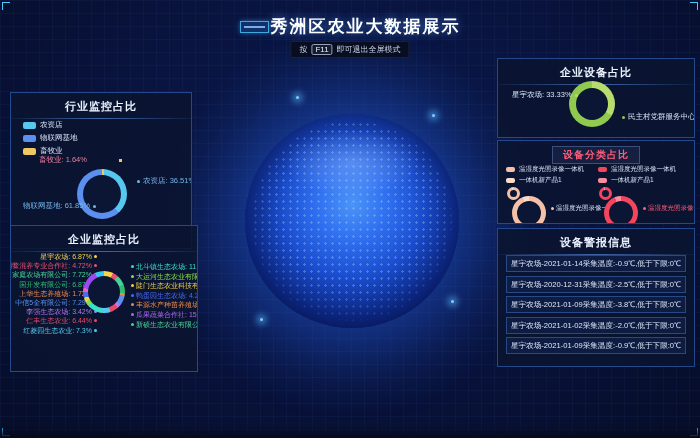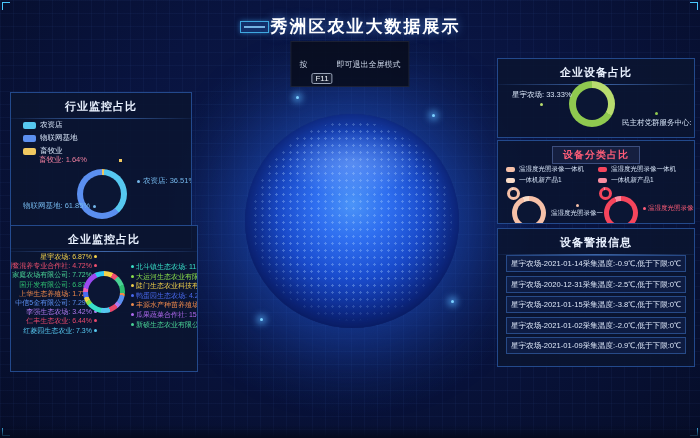--- a/index.html
+++ b/index.html
@@ -31,21 +31,21 @@
   
   .header{position:absolute;top:15px;left:0;right:0;display:flex;justify-content:center;align-items:center;gap:2px;}
   .logo-badge{width:27px;height:10px;border:1px solid #3fa8e0;background:rgba(25,70,140,.55);
     box-shadow:0 0 5px rgba(60,160,240,.6);position:relative;}
   .logo-badge::after{content:"";position:absolute;left:3px;right:3px;top:4px;height:2px;background:rgba(140,210,255,.8);}
   .main-title{font-size:17px;font-weight:bold;color:#ffffff;letter-spacing:2px;
     text-shadow:0 0 10px rgba(90,160,255,.65);}
   .tipbar{position:absolute;top:41px;left:50%;transform:translateX(-50%);
     display:flex;align-items:center;gap:4px;background:rgba(8,13,28,.88);
     border:1px solid rgba(255,255,255,.08);padding:2px 8px;font-size:8px;color:#c8d2e4;white-space:nowrap;}
-  .keycap{border:1px solid #98a2b6;border-radius:2px;padding:0 3px;font-size:8px;color:#eef2f8;background:rgba(255,255,255,.06);margin-top:29px;}
+  .keycap{border:1px solid #98a2b6;border-radius:2px;padding:0 3px;font-size:8px;color:#eef2f8;background:rgba(255,255,255,.06);}
   
   .panel{position:absolute;border:1px solid rgba(52,108,200,.6);background:rgba(10,21,48,.88);overflow:hidden;}
   .panel-title{margin-top:6px;text-align:center;font-size:11px;font-weight:bold;color:#eaf2ff;letter-spacing:1px;}
   .panel-rule{height:1px;margin-top:4px;
     background:linear-gradient(90deg, rgba(70,130,230,.08), rgba(95,155,245,.6), rgba(70,130,230,.08));}
   .corner{position:absolute;width:7px;height:7px;border:1px solid #49c8ff;pointer-events:none;}
   .c-tl{top:-1px;left:-1px;border-right:none;border-bottom:none;}
   .c-tr{top:-1px;right:-1px;border-left:none;border-bottom:none;}
   .c-bl{bottom:-1px;left:-1px;border-right:none;border-top:none;}
   .c-br{bottom:-1px;right:-1px;border-left:none;border-top:none;}
@@ -63,21 +63,21 @@
   .donut::after{content:"";position:absolute;border-radius:50%;background:#0b1634;inset:var(--hole,6px);}
   #industry-donut{left:66px;top:76px;width:50px;height:50px;--hole:6px;}
   #enterprise-donut{left:72px;top:45px;width:42px;height:42px;--hole:5px;}
   #devices-donut{left:71px;top:22px;width:46px;height:46px;--hole:7px;}
   .cat-donut{position:absolute;left:6px;top:9px;width:34px;height:34px;--hole:5px;}
   .cat-mini{position:absolute;left:1px;top:0;width:13px;height:13px;--hole:3px;}
   
   .callout{position:absolute;font-size:7.5px;white-space:nowrap;display:flex;align-items:center;gap:3px;}
   .dot{width:3px;height:3px;border-radius:50%;background:currentColor;flex:0 0 auto;}
   .sq{width:3px;height:3px;background:currentColor;flex:0 0 auto;}
-  .ck-pink{color:#ee7f9f;gap:32px;} .ck-blue{color:#74b6ea;} .ck-light{color:#d5e2f5;flex-direction:column;} .ck-red{color:#ff5d78;}
+  .ck-pink{color:#ee7f9f;gap:32px;} .ck-blue{color:#74b6ea;} .ck-light{color:#d5e2f5;} .ck-red{color:#ff5d78;}
   #ind-c0{left:28px;top:62px;} #ind-c1{left:126px;top:83px;} #ind-c2{left:12px;top:108px;}
   #dev-c0{left:14px;top:31px;} #dev-c1{left:124px;top:53px;}
   
   .ent-left{position:absolute;left:2px;top:27px;width:84px;display:flex;flex-direction:column;gap:2.2px;align-items:flex-end;}
   .ent-right{position:absolute;left:120px;top:37px;width:66px;display:flex;flex-direction:column;gap:2.6px;align-items:flex-start;}
   .ent-row{display:flex;align-items:center;gap:2px;font-size:7px;white-space:nowrap;line-height:7px;}
   
   .cat-title{position:absolute;top:5px;left:50%;transform:translateX(-50%);font-size:10px;font-weight:bold;
     color:#ff5d78;background:rgba(25,35,70,.7);border:1px solid rgba(120,150,220,.4);
     padding:1px 10px;letter-spacing:1px;white-space:nowrap;}
@@ -307,21 +307,21 @@
       <div class="corner c-br"></div>
     </div>
 
   <div class="panel" id="p-alarms">
     <div class="panel-title">设备警报信息</div>
     <div class="panel-rule"></div>
     <div class="alarm-list">
 
     <div class="alarm-row">星宇农场-2021-01-14采集温度:-0.9℃,低于下限:0℃</div>
         <div class="alarm-row">星宇农场-2020-12-31采集温度:-2.5℃,低于下限:0℃</div>
-        <div class="alarm-row">星宇农场-2021-01-15采集温度:-3.8℃,低于下限:0℃</div>
+        <div class="alarm-row">星宇农场-2021-01-09采集温度:-3.8℃,低于下限:0℃</div>
         <div class="alarm-row">星宇农场-2021-01-02采集温度:-2.0℃,低于下限:0℃</div>
         <div class="alarm-row">星宇农场-2021-01-09采集温度:-0.9℃,低于下限:0℃</div>
       </div>
   <div class="corner c-tl"></div>
       <div class="corner c-tr"></div>
       <div class="corner c-bl"></div>
       <div class="corner c-br"></div>
     </div>
 
   <div class="corner c-tl" style="top:2px;left:2px;"></div>

